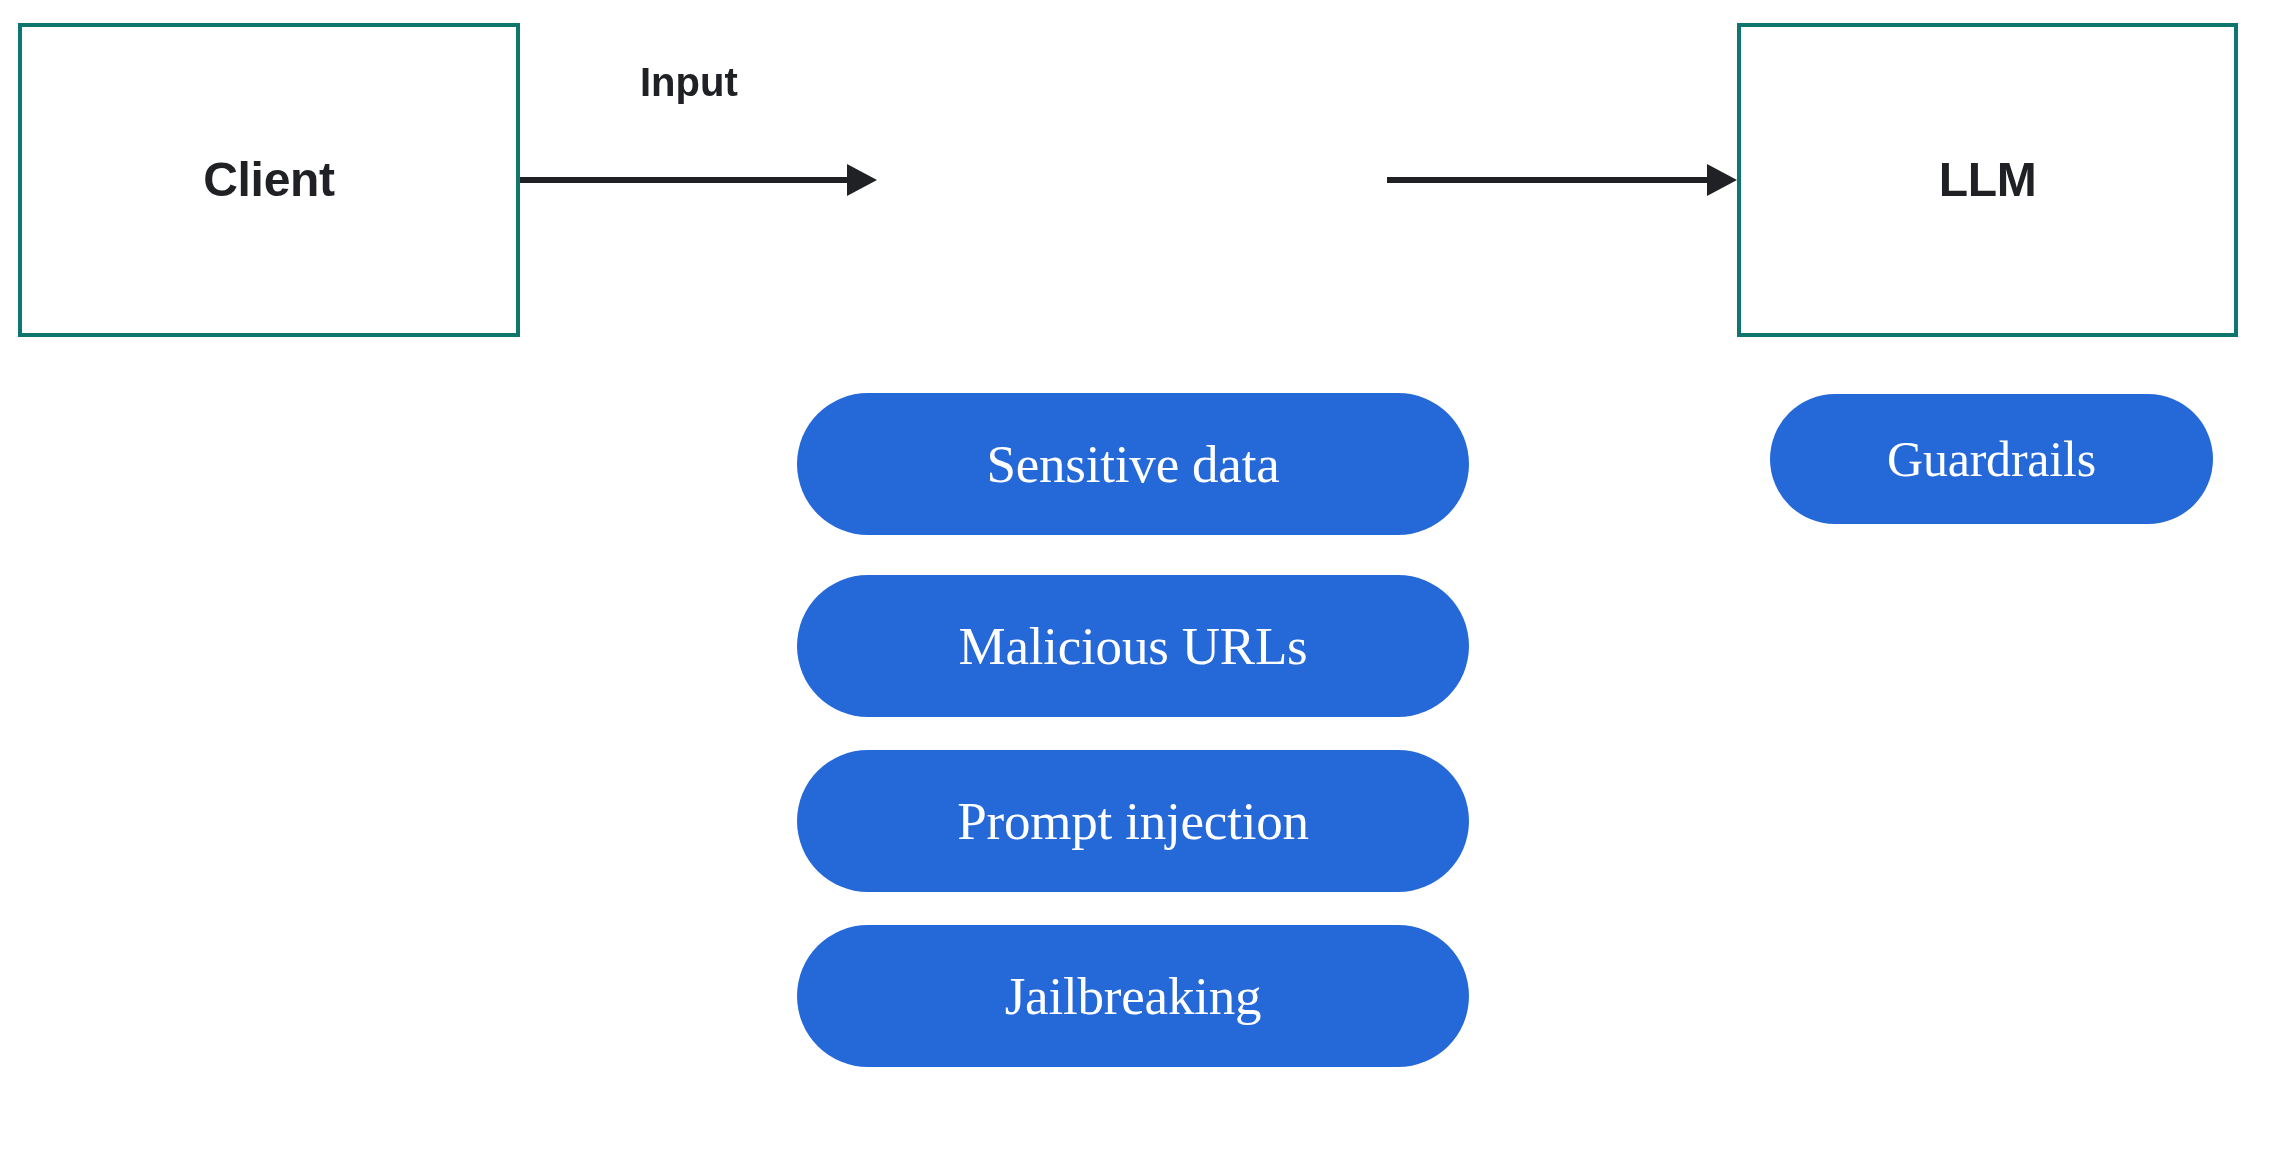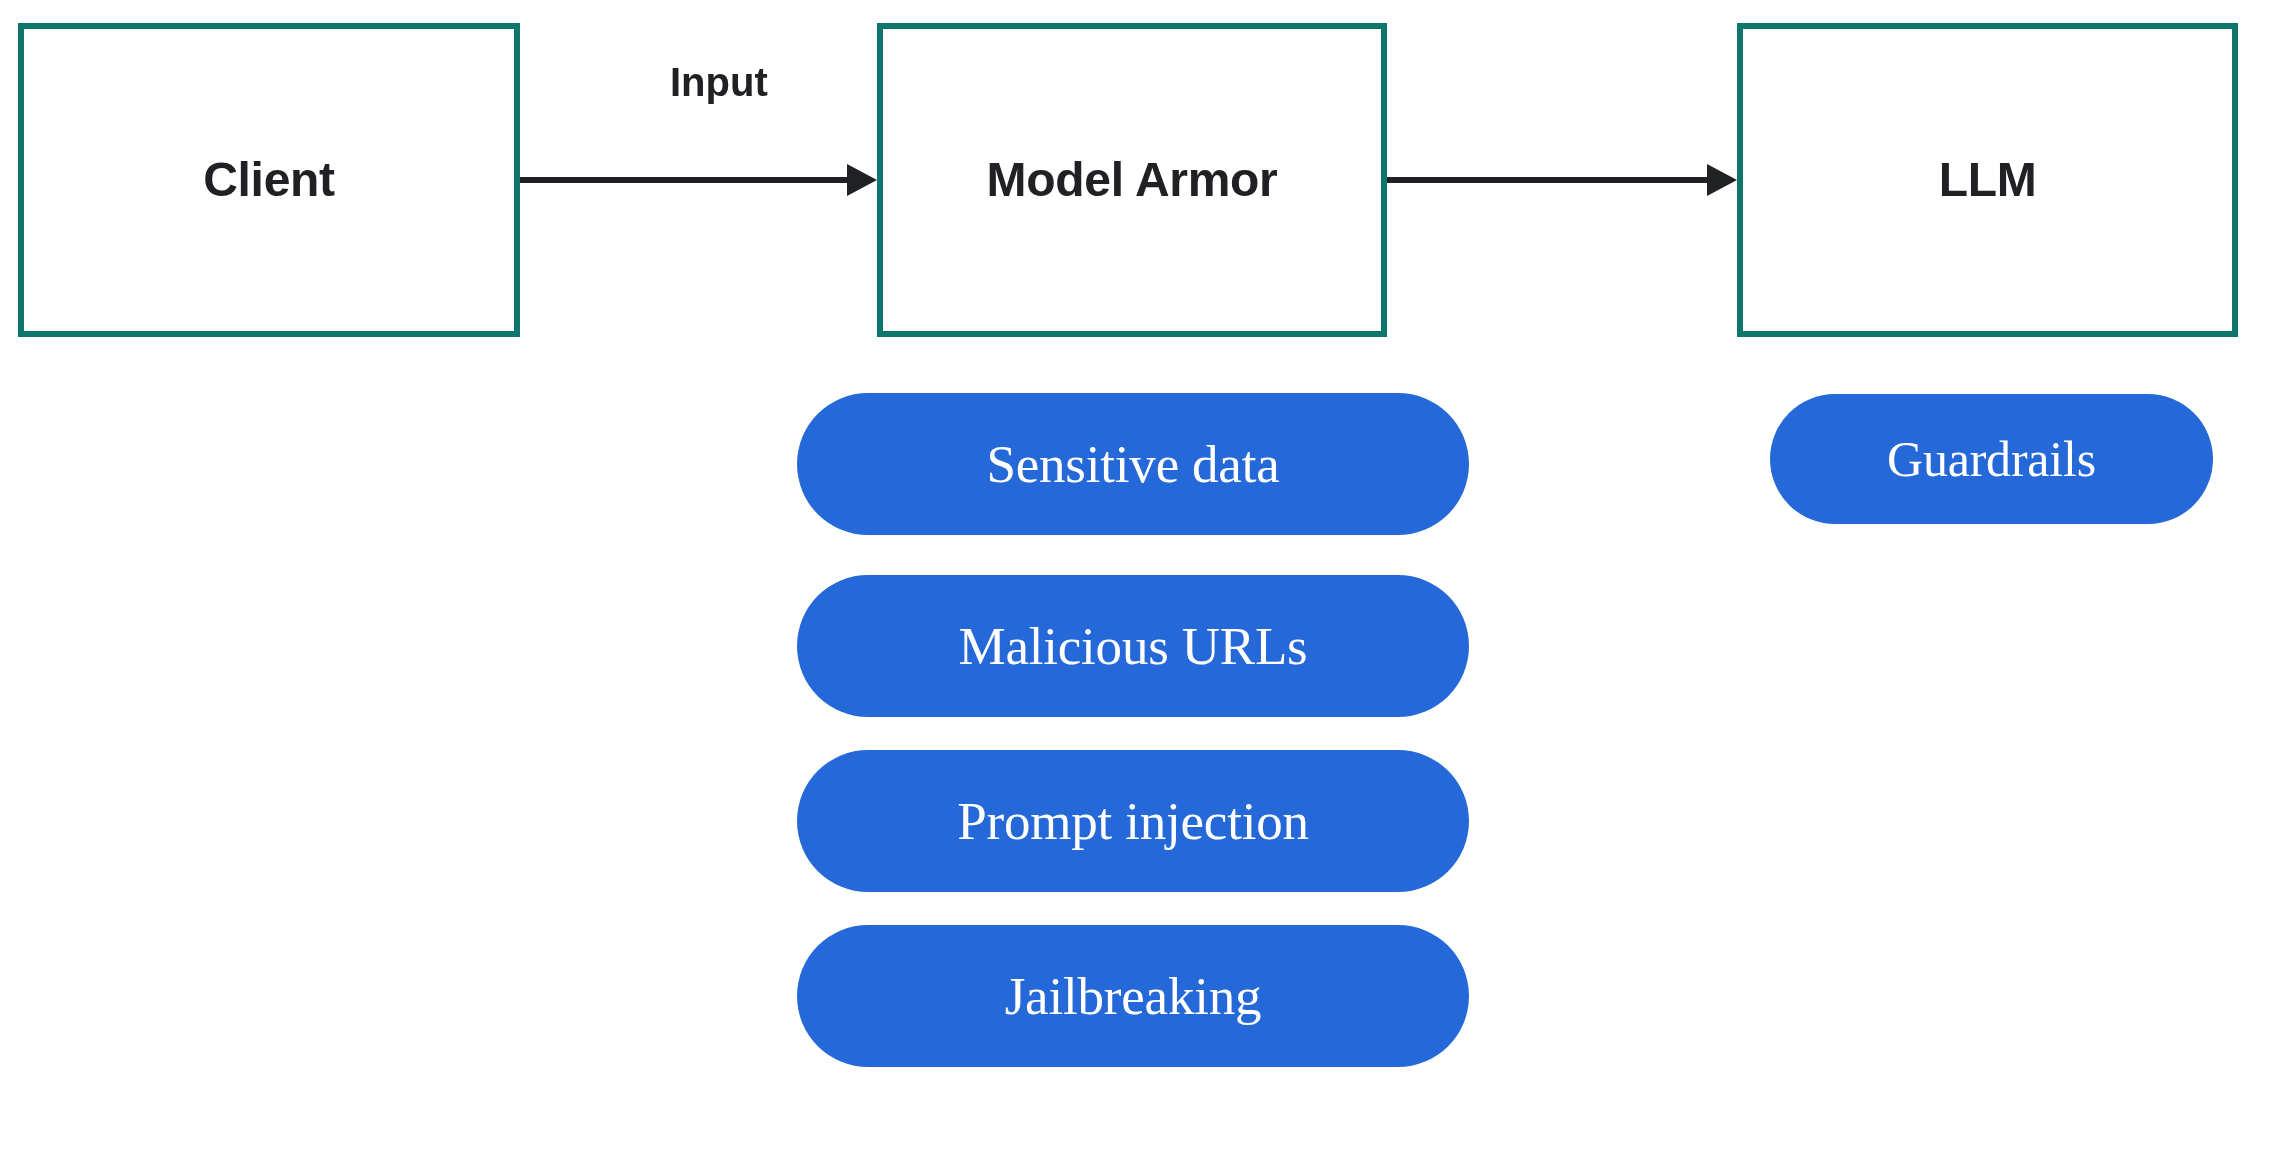--- a/index.html
+++ b/index.html
@@ -18,21 +18,21 @@
     height: 1150px;
     background: #ffffff;
     overflow: hidden;
   }
 
   
   .node-box {
     position: absolute;
     box-sizing: border-box;
     background: #ffffff;
-    border: 6px solid #0f766e;
+    border: 4px solid #0f766e;
     display: flex;
     align-items: center;
     justify-content: center;
   }
   .node-box-label {
     font-size: 48px;
     font-weight: 700;
     color: #202124;
     letter-spacing: -0.3px;
     line-height: 1;
@@ -74,21 +74,20 @@
     white-space: nowrap;
     line-height: 1;
   }
 
   #edge-client-to-model-armor { left: 520px; top: 180px; width: 357px; }
   #edge-client-to-model-armor .connector-line { width: 327px; }
   #edge-client-to-model-armor .connector-head { left: 327px; }
   #edge-client-to-model-armor .connector-label {
     left: 120px;
     top: -118px;
-    margin-left: 30px;
   }
 
   #edge-model-armor-to-llm { left: 1387px; top: 180px; width: 350px; }
   #edge-model-armor-to-llm .connector-line { width: 320px; }
   #edge-model-armor-to-llm .connector-head { left: 320px; }
 
   
   .pill {
     position: absolute;
     box-sizing: border-box;
@@ -134,23 +133,20 @@
   <div class="node-box" id="node-client">
     <span class="node-box-label">Client</span>
   </div>
 
   <div class="connector" id="edge-client-to-model-armor">
     <div class="connector-line"></div>
     <div class="connector-head"></div>
     <span class="connector-label">Input</span>
   </div>
 
-  <div class="node-box" id="node-model-armor">
-    <span class="node-box-label">Model Armor</span>
-  </div>
 
   <div class="connector" id="edge-model-armor-to-llm">
     <div class="connector-line"></div>
     <div class="connector-head"></div>
   </div>
 
   <div class="node-box" id="node-llm">
     <span class="node-box-label">LLM</span>
   </div>
 

